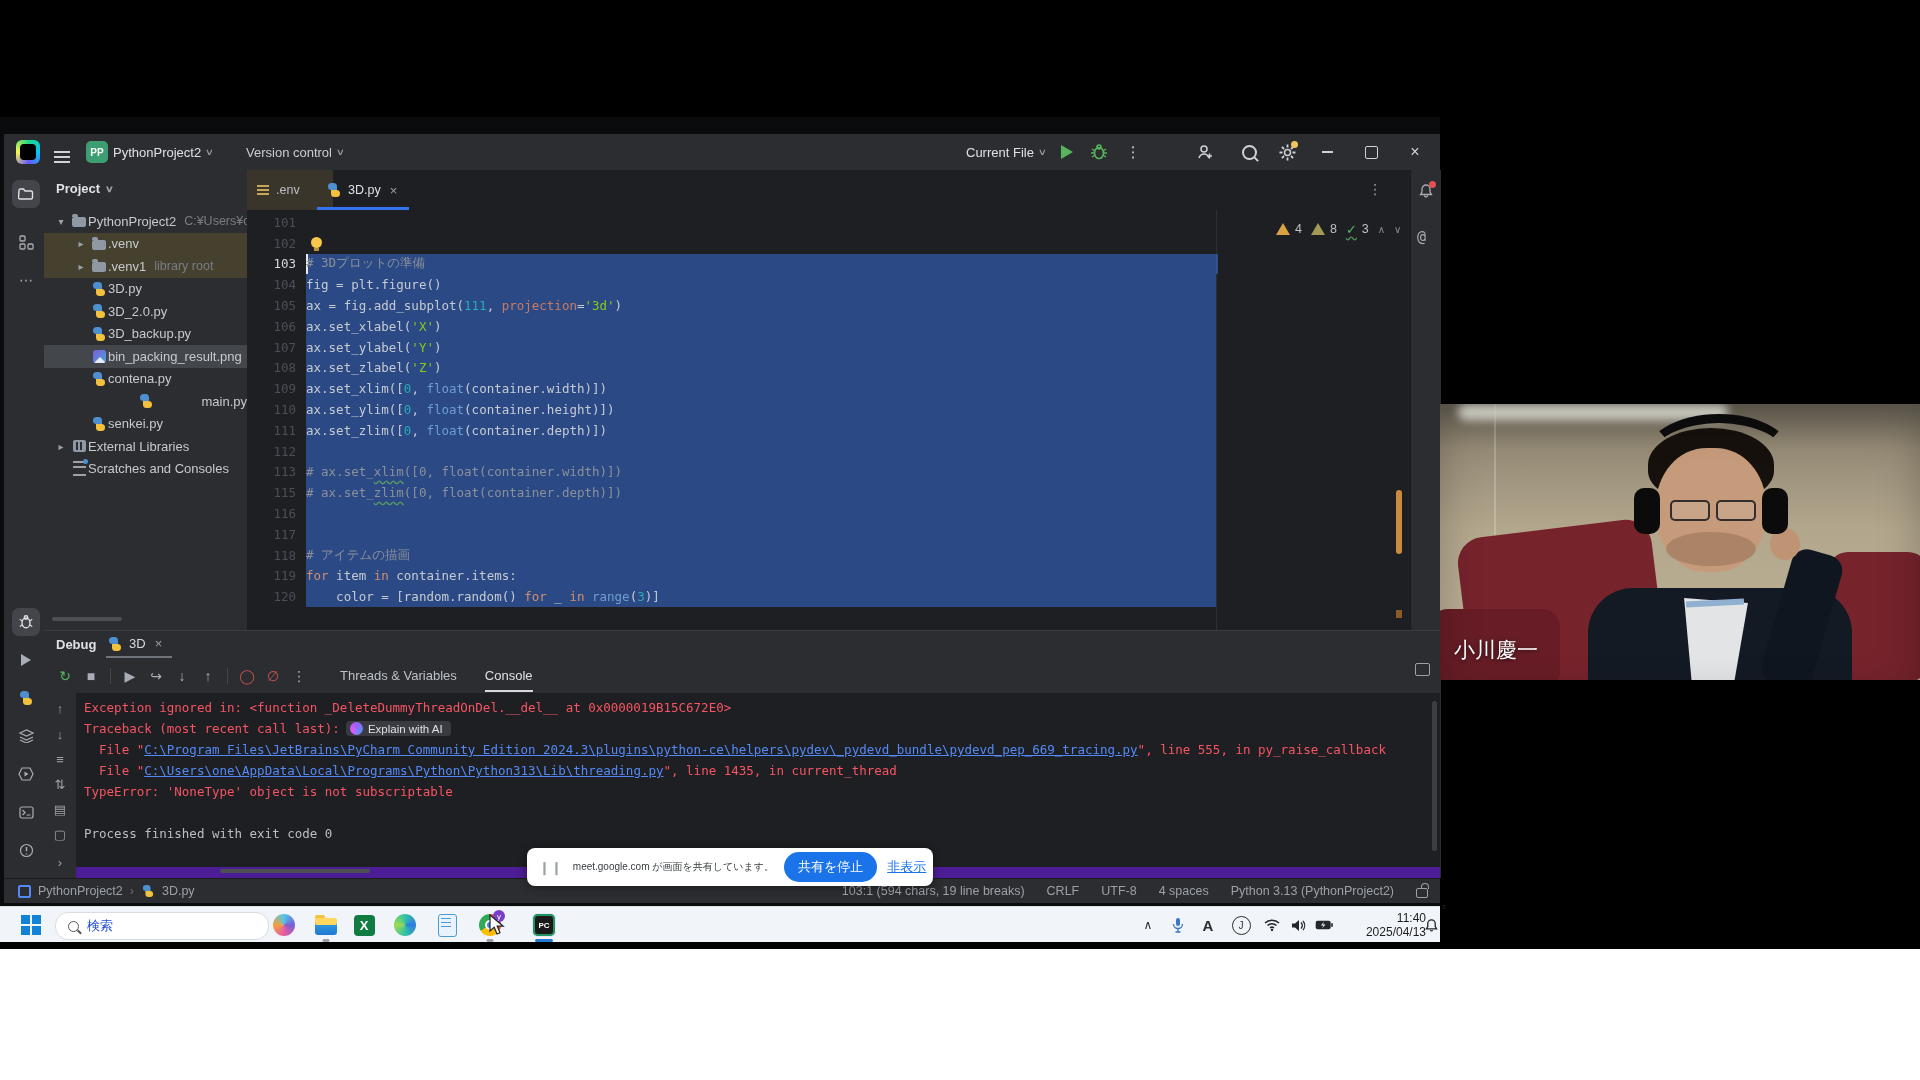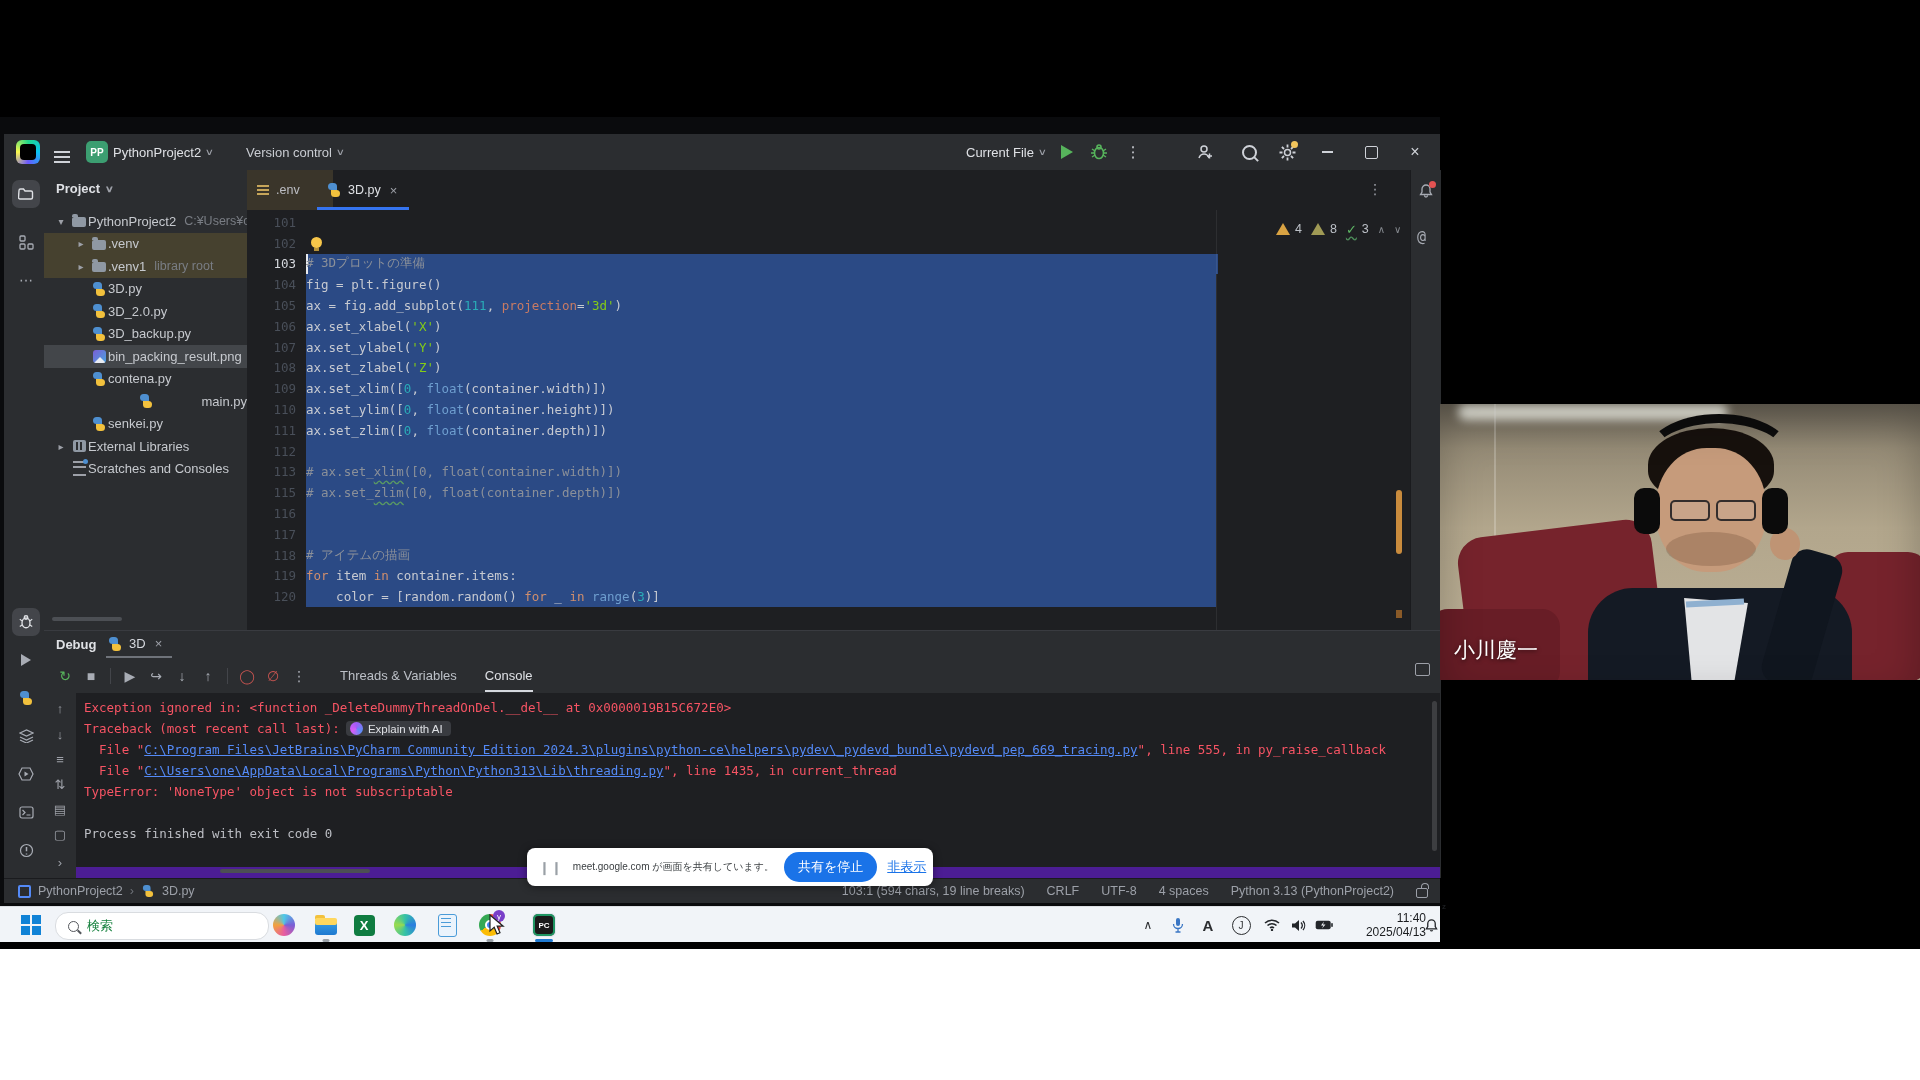--- a/index.html
+++ b/index.html
@@ -128,21 +128,21 @@
   #status-right{position:absolute;right:12px;top:0;height:24px;display:flex;align-items:center;gap:22px;}
   .lock{width:10px;height:8px;border:1.5px solid #9ca0a8;border-radius:2px;position:relative;margin-top:4px;}
   .lock::before{content:"";position:absolute;left:4px;top:-6px;width:6px;height:5px;border:1.5px solid #9ca0a8;border-bottom:none;border-radius:4px 4px 0 0;}
 
   
   #taskbar{left:0;top:906px;width:1440px;height:36px;background:#f1f4f8;border-top:1px solid #dde0e4;}
   .tk{position:absolute;top:6px;width:24px;height:24px;display:flex;align-items:center;justify-content:center;}
   #start-logo{display:grid;grid-template-columns:9px 9px;grid-gap:2px;}
   #start-logo span{width:9px;height:9px;background:#1183d6;}
   #tb-search{position:absolute;left:55px;top:5px;width:200px;height:26px;background:#fff;border:1px solid #d9dce0;border-radius:13px;
-             display:flex;align-items:center;gap:8px;padding-left:12px;color:#15803d;font-size:13px;}
+             display:flex;align-items:center;gap:8px;padding-left:12px;color:#1d4ed8;font-size:13px;}
   .lens-dark{width:9px;height:9px;border:1.7px solid #54575c;border-radius:50%;position:relative;flex:none;}
   .lens-dark::after{content:"";position:absolute;width:5px;height:1.7px;background:#54575c;transform:rotate(45deg);left:8px;top:9.5px;}
   .ic-copilot{width:22px;height:22px;border-radius:50%;background:conic-gradient(#4ec9e8,#7a5ed6,#e85ca0,#f2a13d,#4ec9e8);}
   .ic-explorer{width:22px;height:16px;background:linear-gradient(180deg,#3aa3e8,#1f79d0);border-radius:3px;position:relative;margin-top:3px;}
   .ic-explorer::before{content:"";position:absolute;top:-4px;left:0;width:10px;height:4px;background:#f2c13d;border-radius:2px 2px 0 0;}
   .ic-explorer::after{content:"";position:absolute;top:-1px;left:0;width:22px;height:7px;background:#ffd75e;border-radius:2px;}
   .ic-excel{width:21px;height:21px;background:#107c41;border-radius:4px;color:#fff;font-weight:bold;font-size:13px;display:flex;align-items:center;justify-content:center;}
   .ic-edge{width:22px;height:22px;border-radius:50%;background:conic-gradient(#35c2a5,#2b7de0,#35c2a5,#9adb4e,#35c2a5);}
   .ic-notepad{width:17px;height:21px;background:#eaf3fc;border:1.5px solid #4a9bd8;border-radius:3px;position:relative;}
   .ic-notepad::after{content:"";position:absolute;left:2px;top:3px;width:10px;height:1.5px;background:#4a9bd8;box-shadow:0 4px 0 #4a9bd8,0 8px 0 #4a9bd8;}

